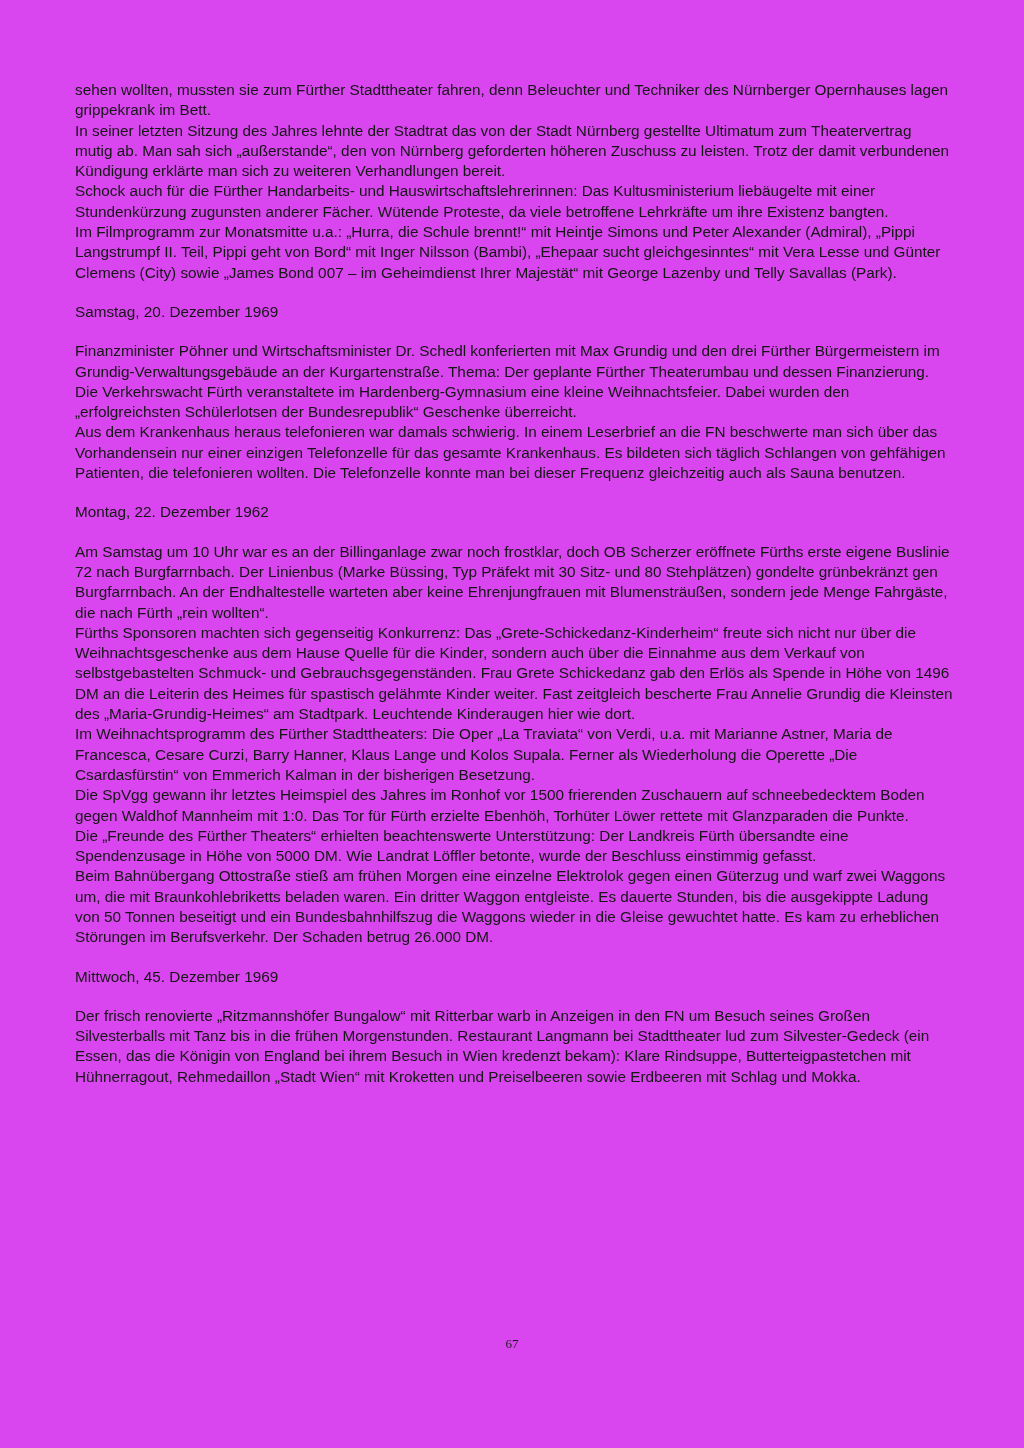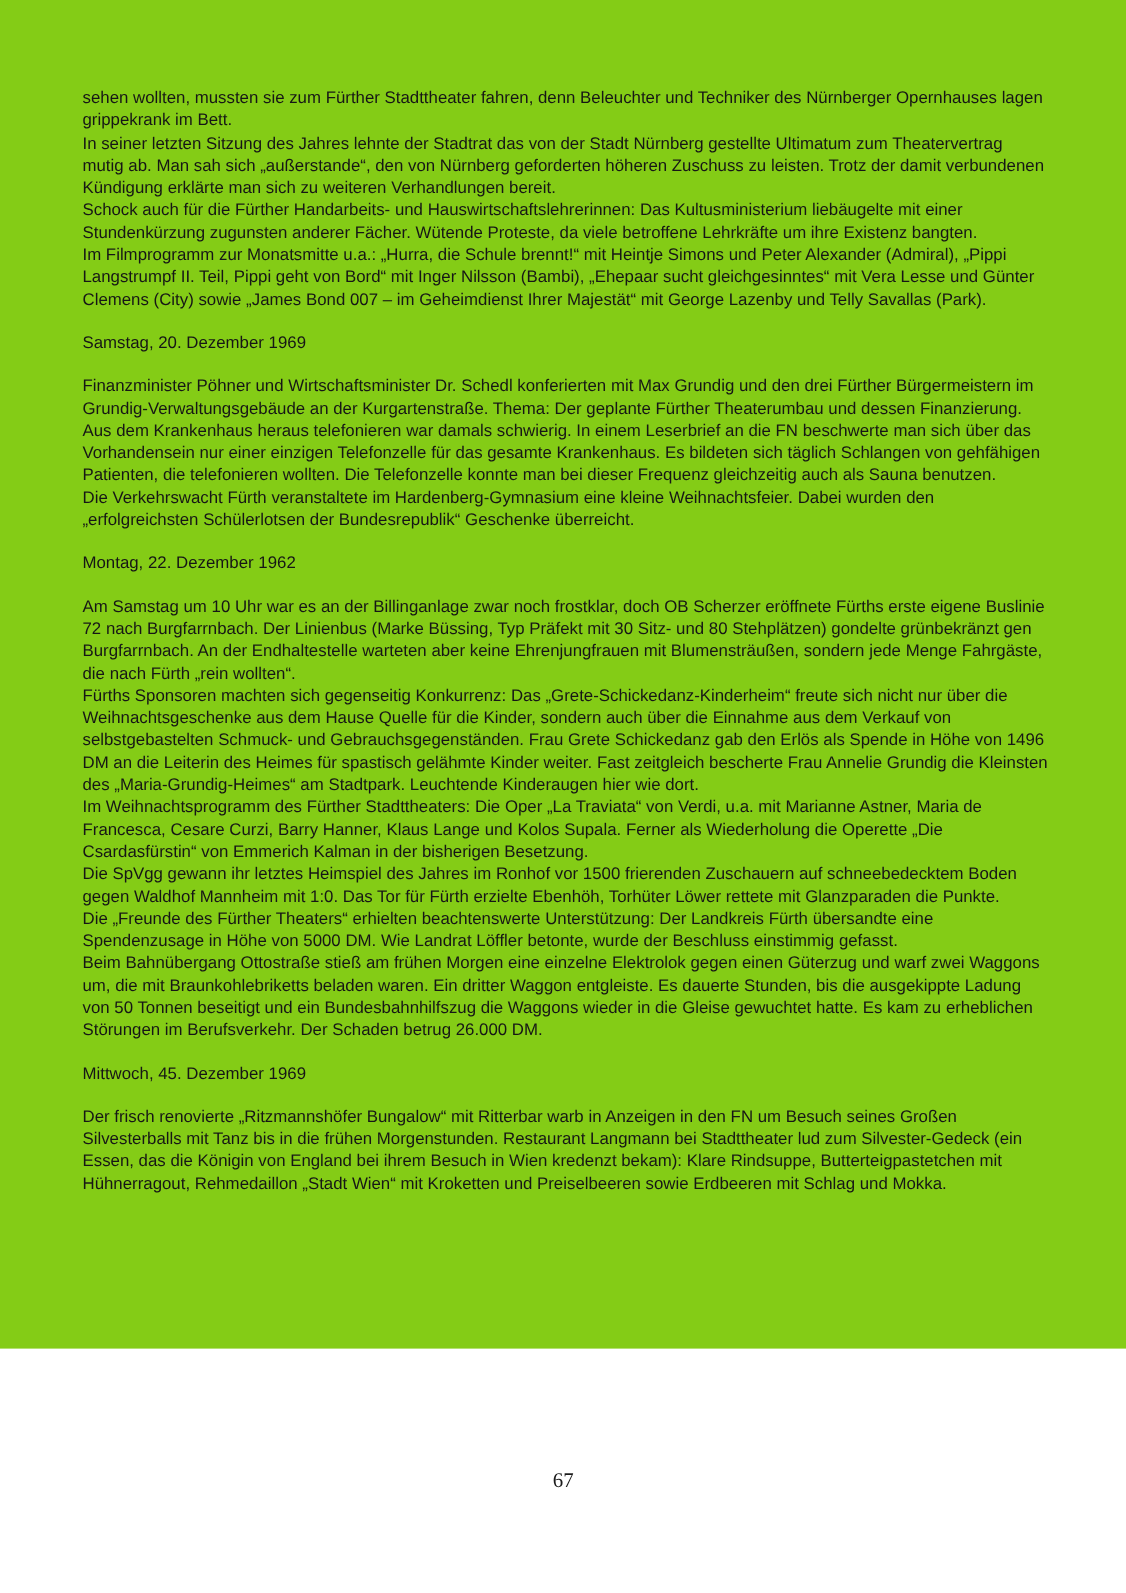--- a/index.html
+++ b/index.html
@@ -11,22 +11,22 @@
     height: 1448px;
     background: #ffffff;
     font-family: "Liberation Sans", sans-serif;
     position: relative;
     overflow: hidden;
   }
   .page {
     position: absolute;
     left: 0; top: 0;
     width: 1024px;
-    height: 1226px;
-    background: #84cc16;
+    height: 1448px;
+    background: #d946ef;
     color: #131313;
   }
   .content {
     position: absolute;
     left: 75px;
     top: 80px;
     width: 878px;
     font-size: 15.3px;
     line-height: 20.3px;
     text-align: left;
@@ -39,37 +39,37 @@
     font-weight: normal;
     margin: 19px 0 19px 0;
   }
   .page-number {
     position: absolute;
     top: 1336px;
     left: 0;
     width: 1024px;
     text-align: center;
     font-family: "Liberation Serif", serif;
-    font-size: 19px;
+    font-size: 13px;
     color: #1c1c1c;
   }
 </style>
 </head>
 <body>
 
 <div class="page">
   <div class="content" id="doc-content">
       <div class="para">sehen wollten, mussten sie zum Fürther Stadttheater fahren, denn Beleuchter und Techniker des Nürnberger Opernhauses lagen grippekrank im Bett.</div>
       <div class="para">In seiner letzten Sitzung des Jahres lehnte der Stadtrat das von der Stadt Nürnberg gestellte Ultimatum zum Theatervertrag mutig ab. Man sah sich „außerstande“, den von Nürnberg geforderten höheren Zuschuss zu leisten. Trotz der damit verbundenen Kündigung erklärte man sich zu weiteren Verhandlungen bereit.</div>
       <div class="para">Schock auch für die Fürther Handarbeits- und Hauswirtschaftslehrerinnen: Das Kultusministerium liebäugelte mit einer Stundenkürzung zugunsten anderer Fächer. Wütende Proteste, da viele betroffene Lehrkräfte um ihre Existenz bangten.</div>
       <div class="para">Im Filmprogramm zur Monatsmitte u.a.: „Hurra, die Schule brennt!“ mit Heintje Simons und Peter Alexander (Admiral), „Pippi Langstrumpf II. Teil, Pippi geht von Bord“ mit Inger Nilsson (Bambi), „Ehepaar sucht gleichgesinntes“ mit Vera Lesse und Günter Clemens (City) sowie „James Bond 007 – im Geheimdienst Ihrer Majestät“ mit George Lazenby und Telly Savallas (Park).</div>
       <div class="heading">Samstag, 20. Dezember 1969</div>
       <div class="para">Finanzminister Pöhner und Wirtschaftsminister Dr. Schedl konferierten mit Max Grundig und den drei Fürther Bürgermeistern im Grundig-Verwaltungsgebäude an der Kurgartenstraße. Thema: Der geplante Fürther Theaterumbau und dessen Finanzierung.</div>
+      <div class="para">Die Verkehrswacht Fürth veranstaltete im Hardenberg-Gymnasium eine kleine Weihnachtsfeier. Dabei wurden den „erfolgreichsten Schülerlotsen der Bundesrepublik“ Geschenke überreicht.</div>
       <div class="para">Aus dem Krankenhaus heraus telefonieren war damals schwierig. In einem Leserbrief an die FN beschwerte man sich über das Vorhandensein nur einer einzigen Telefonzelle für das gesamte Krankenhaus. Es bildeten sich täglich Schlangen von gehfähigen Patienten, die telefonieren wollten. Die Telefonzelle konnte man bei dieser Frequenz gleichzeitig auch als Sauna benutzen.</div>
-      <div class="para">Die Verkehrswacht Fürth veranstaltete im Hardenberg-Gymnasium eine kleine Weihnachtsfeier. Dabei wurden den „erfolgreichsten Schülerlotsen der Bundesrepublik“ Geschenke überreicht.</div>
       <div class="heading">Montag, 22. Dezember 1962</div>
       <div class="para">Am Samstag um 10 Uhr war es an der Billinganlage zwar noch frostklar, doch OB Scherzer eröffnete Fürths erste eigene Buslinie 72 nach Burgfarrnbach. Der Linienbus (Marke Büssing, Typ Präfekt mit 30 Sitz- und 80 Stehplätzen) gondelte grünbekränzt gen Burgfarrnbach. An der Endhaltestelle warteten aber keine Ehrenjungfrauen mit Blumensträußen, sondern jede Menge Fahrgäste, die nach Fürth „rein wollten“.</div>
       <div class="para">Fürths Sponsoren machten sich gegenseitig Konkurrenz: Das „Grete-Schickedanz-Kinderheim“ freute sich nicht nur über die Weihnachtsgeschenke aus dem Hause Quelle für die Kinder, sondern auch über die Einnahme aus dem Verkauf von selbstgebastelten Schmuck- und Gebrauchsgegenständen. Frau Grete Schickedanz gab den Erlös als Spende in Höhe von 1496 DM an die Leiterin des Heimes für spastisch gelähmte Kinder weiter. Fast zeitgleich bescherte Frau Annelie Grundig die Kleinsten des „Maria-Grundig-Heimes“ am Stadtpark. Leuchtende Kinderaugen hier wie dort.</div>
       <div class="para">Im Weihnachtsprogramm des Fürther Stadttheaters: Die Oper „La Traviata“ von Verdi, u.a. mit Marianne Astner, Maria de Francesca, Cesare Curzi, Barry Hanner, Klaus Lange und Kolos Supala. Ferner als Wiederholung die Operette „Die Csardasfürstin“ von Emmerich Kalman in der bisherigen Besetzung.</div>
       <div class="para">Die SpVgg gewann ihr letztes Heimspiel des Jahres im Ronhof vor 1500 frierenden Zuschauern auf schneebedecktem Boden gegen Waldhof Mannheim mit 1:0. Das Tor für Fürth erzielte Ebenhöh, Torhüter Löwer rettete mit Glanzparaden die Punkte.</div>
       <div class="para">Die „Freunde des Fürther Theaters“ erhielten beachtenswerte Unterstützung: Der Landkreis Fürth übersandte eine Spendenzusage in Höhe von 5000 DM. Wie Landrat Löffler betonte, wurde der Beschluss einstimmig gefasst.</div>
       <div class="para">Beim Bahnübergang Ottostraße stieß am frühen Morgen eine einzelne Elektrolok gegen einen Güterzug und warf zwei Waggons um, die mit Braunkohlebriketts beladen waren. Ein dritter Waggon entgleiste. Es dauerte Stunden, bis die ausgekippte Ladung von 50 Tonnen beseitigt und ein Bundesbahnhilfszug die Waggons wieder in die Gleise gewuchtet hatte. Es kam zu erheblichen Störungen im Berufsverkehr. Der Schaden betrug 26.000 DM.</div>
       <div class="heading">Mittwoch, 45. Dezember 1969</div>
       <div class="para">Der frisch renovierte „Ritzmannshöfer Bungalow“ mit Ritterbar warb in Anzeigen in den FN um Besuch seines Großen Silvesterballs mit Tanz bis in die frühen Morgenstunden. Restaurant Langmann bei Stadttheater lud zum Silvester-Gedeck (ein Essen, das die Königin von England bei ihrem Besuch in Wien kredenzt bekam): Klare Rindsuppe, Butterteigpastetchen mit Hühnerragout, Rehmedaillon „Stadt Wien“ mit Kroketten und Preiselbeeren sowie Erdbeeren mit Schlag und Mokka.</div>
     </div>

